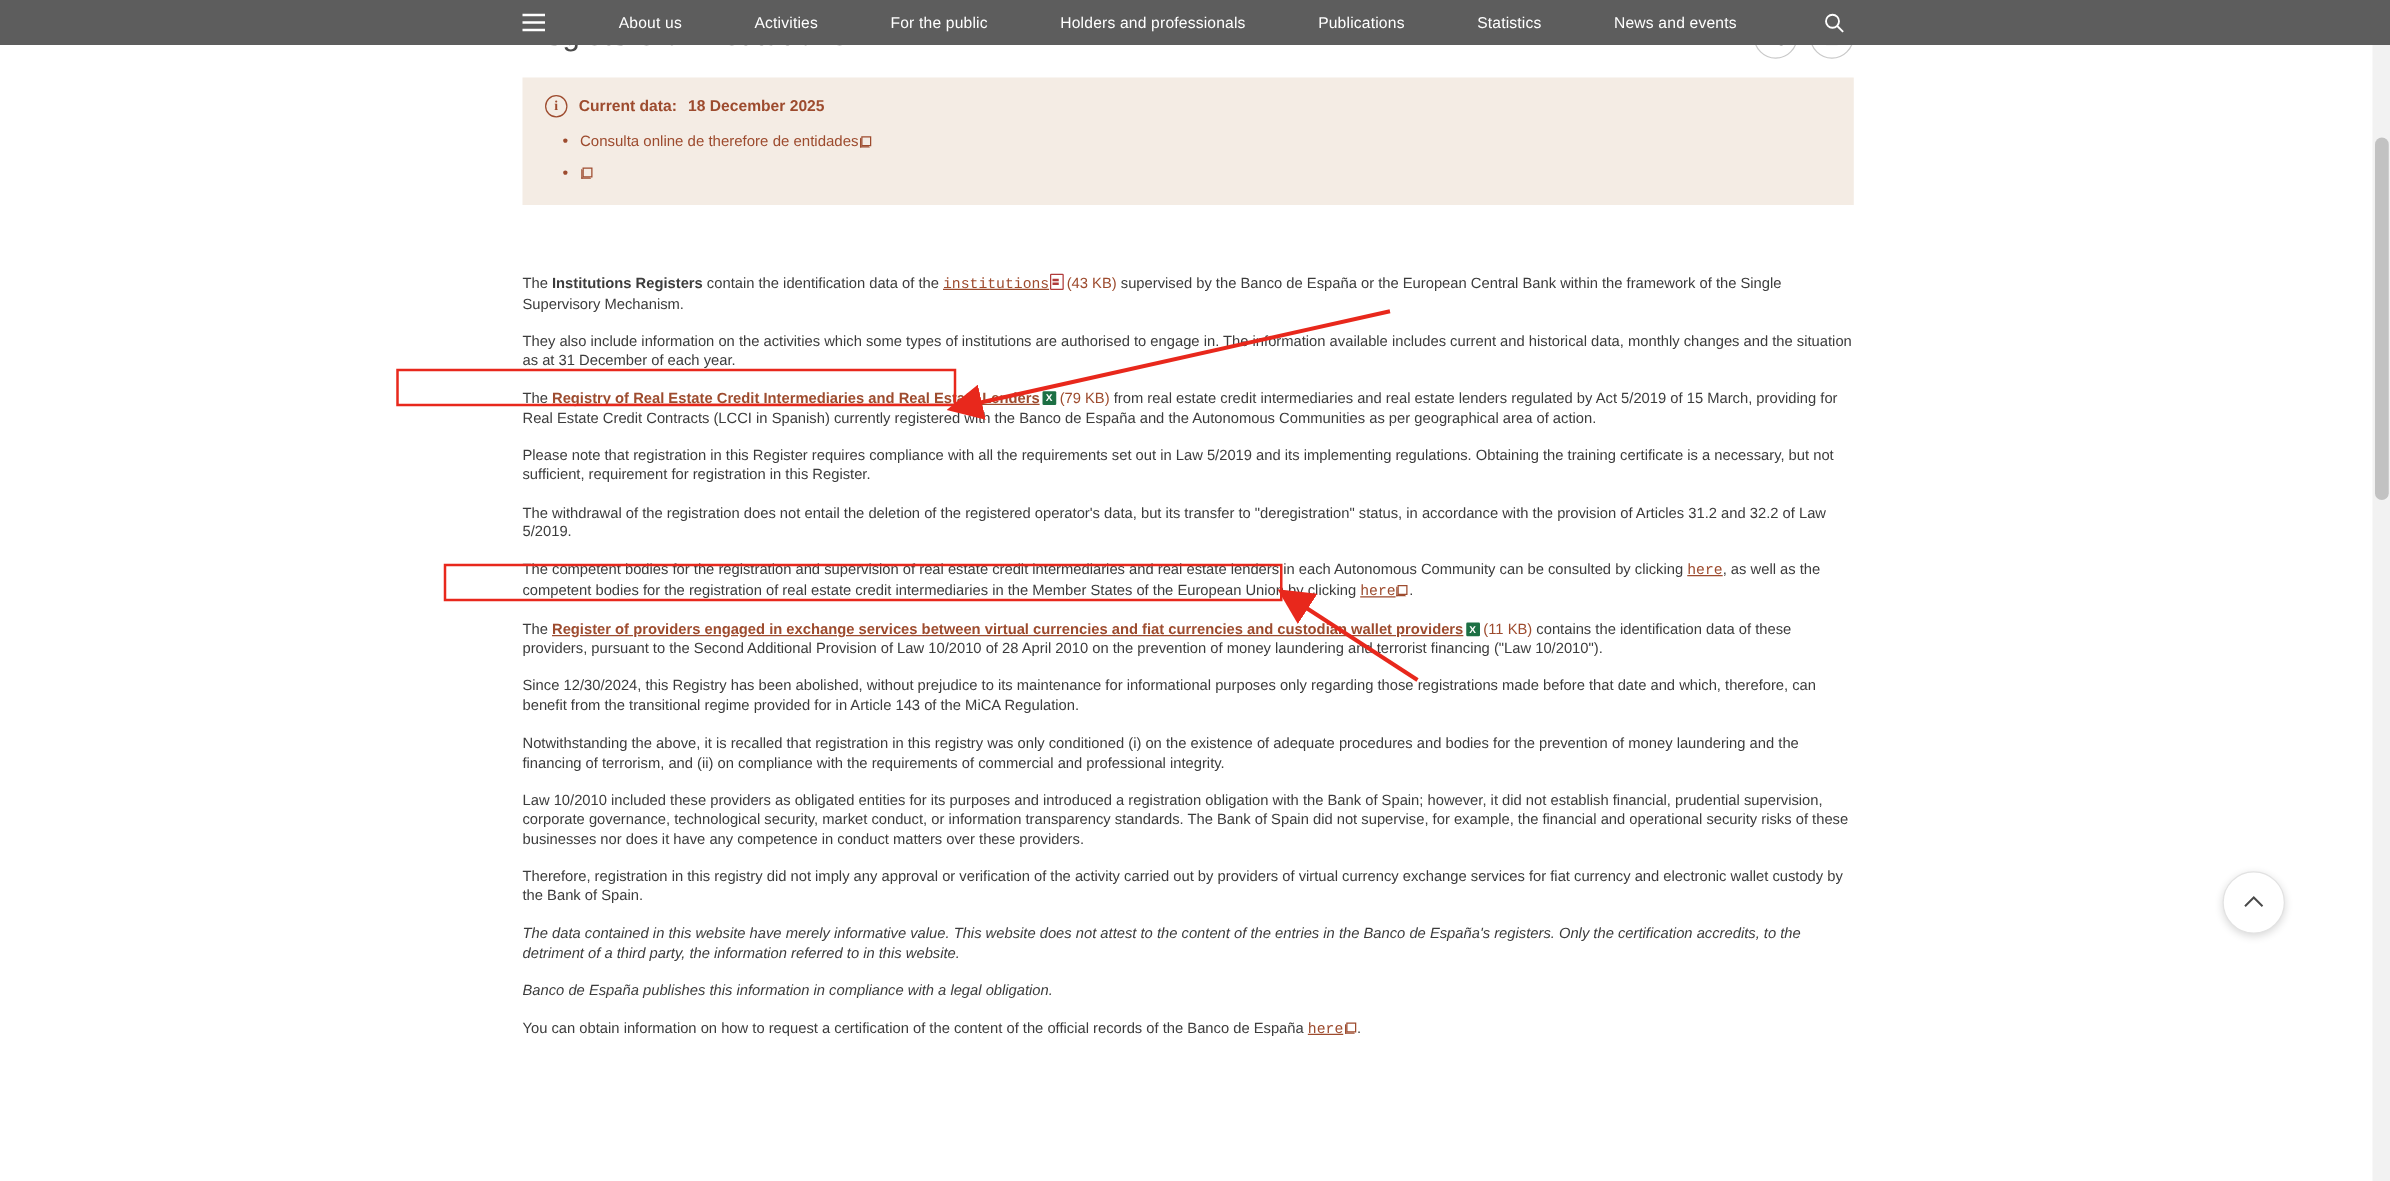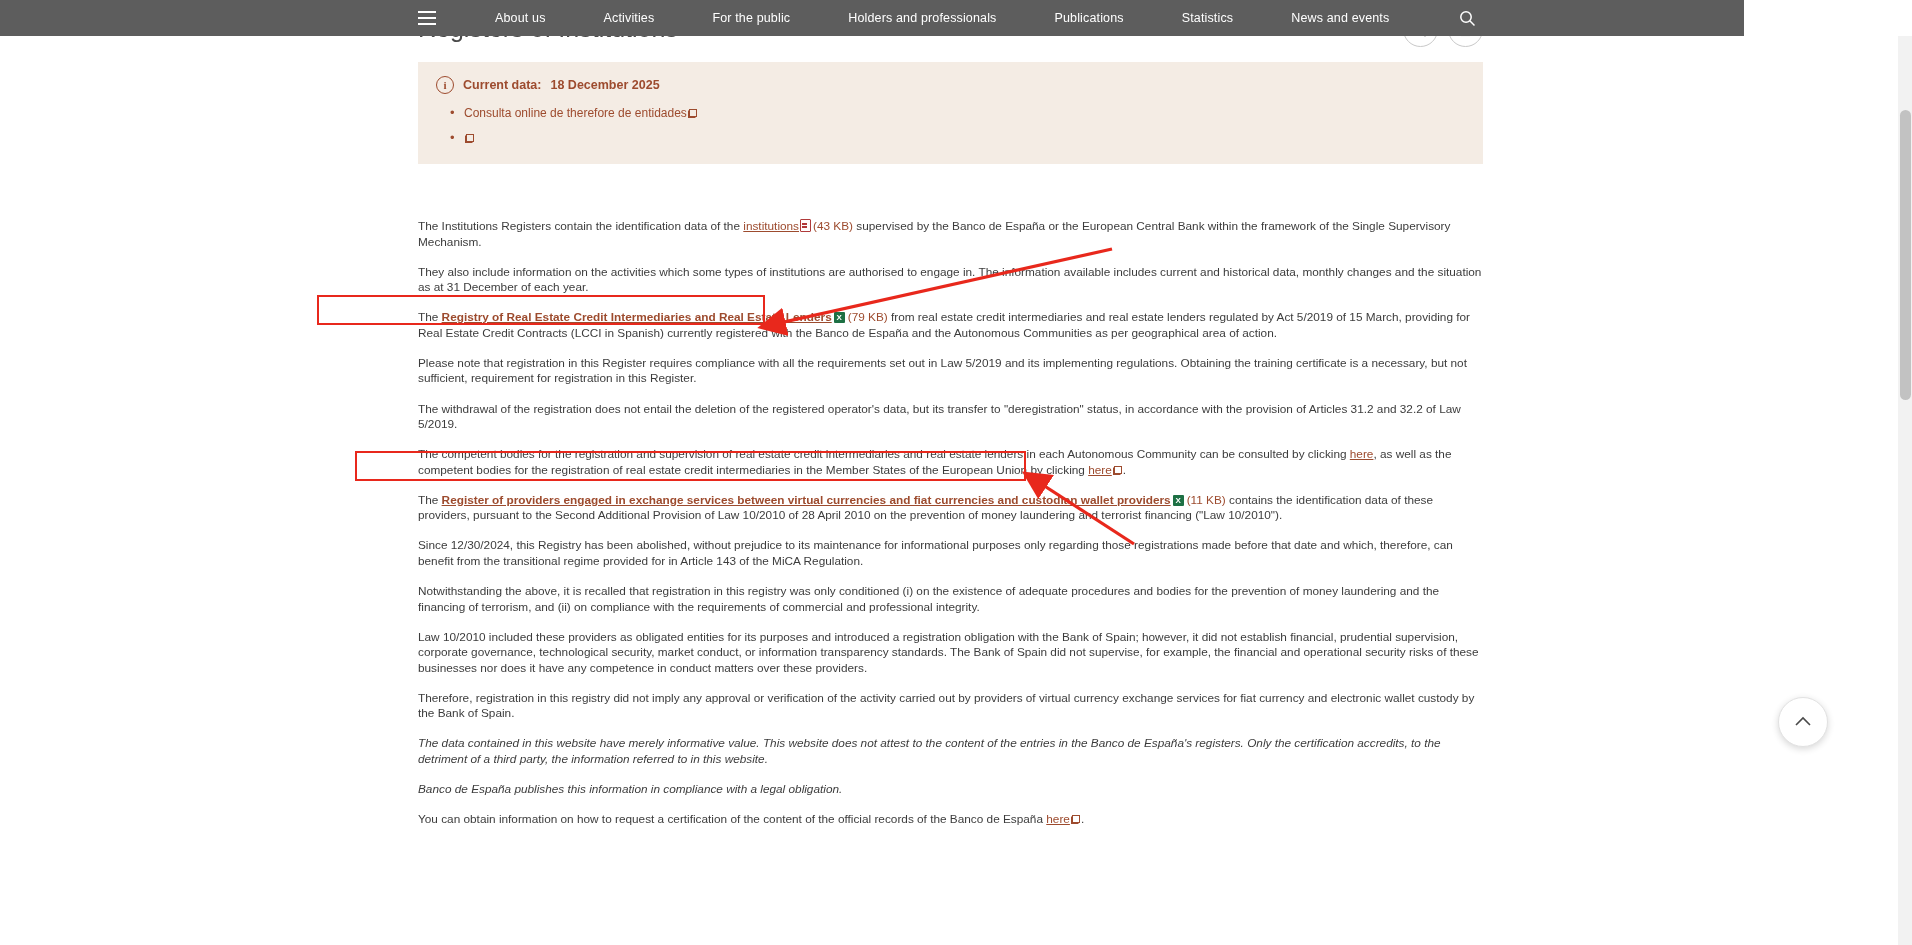--- a/index.html
+++ b/index.html
@@ -12,21 +12,21 @@
     width: 1912px;
     height: 945px;
     position: relative;
     overflow: hidden;
   }
 
   
   .topnav {
     position: absolute;
     top: 0; left: 0;
-    width: 1744px;
+    width: 1912px;
     height: 36px;
     background: #5d5d5d;
     display: flex;
     align-items: center;
     color: #ffffff;
     z-index: 40;
   }
   .hamburger {
     width: 34px;
     height: 36px;
@@ -182,25 +182,26 @@
     left: 0;
     width: 1065px;
     color: #3c3c3c;
     font-size: 11.8px;
     line-height: 1.32;
   }
   .body-text p {
     margin: 0 0 14.5px 0;
   }
   .body-text p.italic { font-style: italic; }
-  .body-text b { font-weight: normal; }
+  .body-text b { font-weight: bold; }
   .link {
     color: #9d4b2e;
     text-decoration: underline;
     cursor: pointer;
+    font-family: Liberation Mono, monospace;
   }
   .link-strong {
     color: #9d4b2e;
     text-decoration: underline;
     font-weight: bold;
     cursor: pointer;
   }
   .size-link {
     color: #9d4b2e;
     cursor: pointer;

